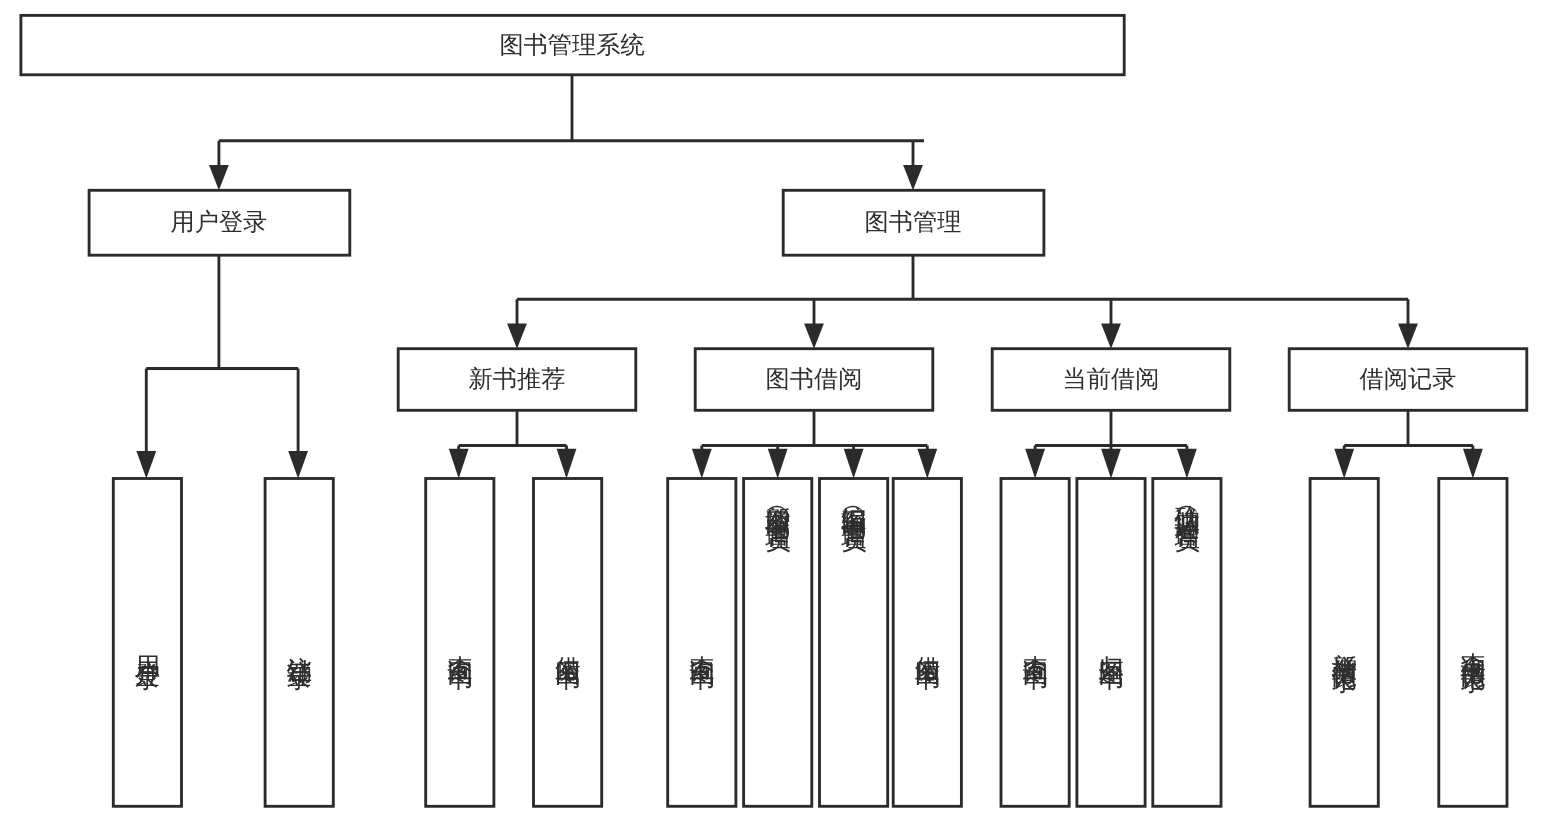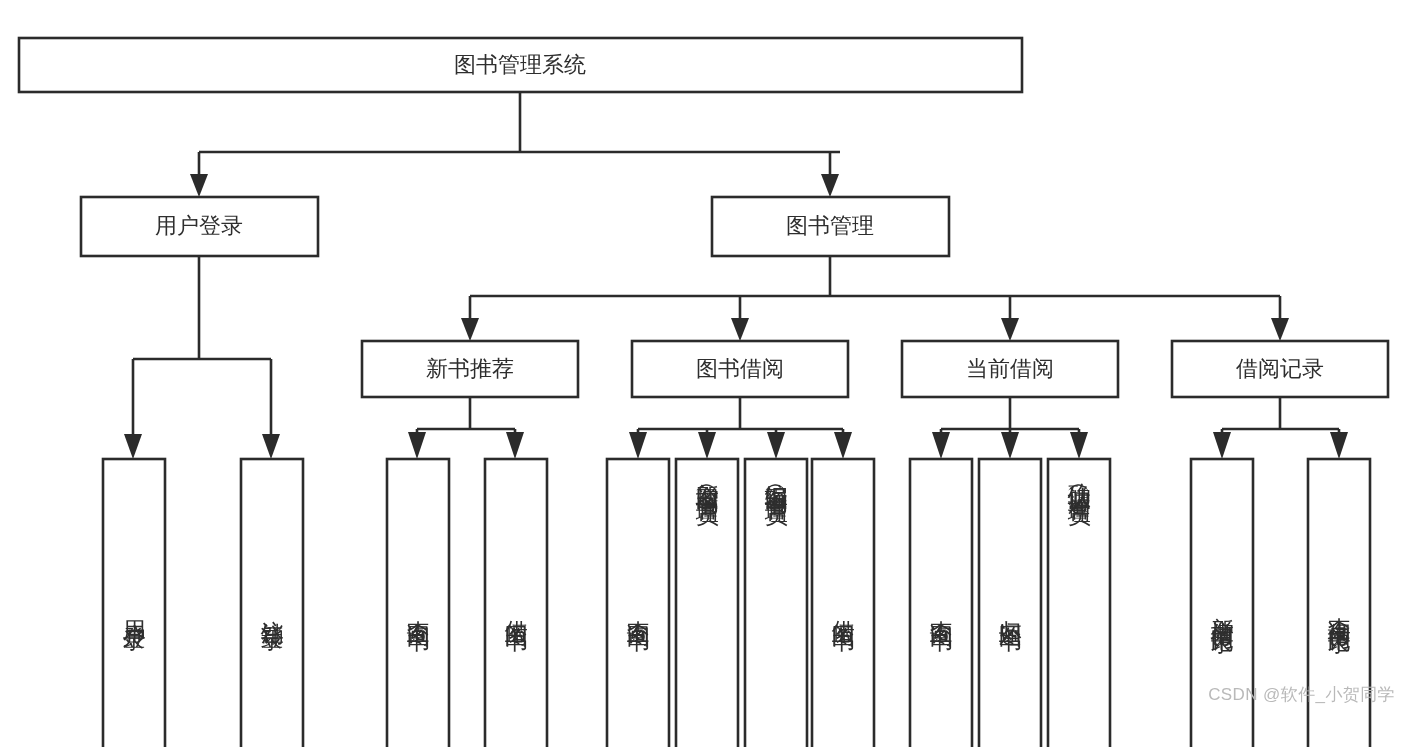--- a/index.html
+++ b/index.html
@@ -11,21 +11,20 @@
     width: 1405px;
     height: 747px;
     overflow: hidden;
     font-family: "Liberation Sans", "DejaVu Sans", sans-serif;
   }
   #diagram-root {
     position: relative;
     width: 1405px;
     height: 688px;
     background: #ffffff;
-    margin-top: 24px;
   }
   svg#flow {
     position: absolute;
     top: 0;
     left: 0;
     width: 1405px;
     height: 747px;
     display: block;
   }
   .nodebox {
@@ -249,15 +248,14 @@
   </div>
 
   <div class="vlabel-wrap" style="left:1191px; top:435px; width:62px; height:298px;">
     <span class="vlabel">新增借阅记录</span>
   </div>
 
   <div class="vlabel-wrap" style="left:1308px; top:435px; width:62px; height:298px;">
     <span class="vlabel">查询借阅记录</span>
   </div>
 
-  <div class="watermark">CSDN @软件_小贺同学</div>
 
 </div>
 
 </body></html>

